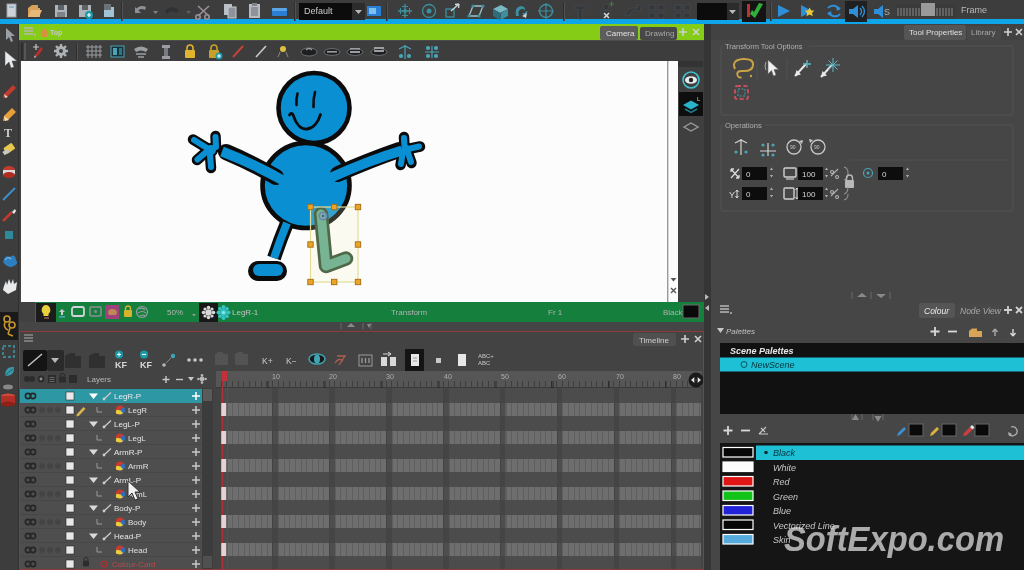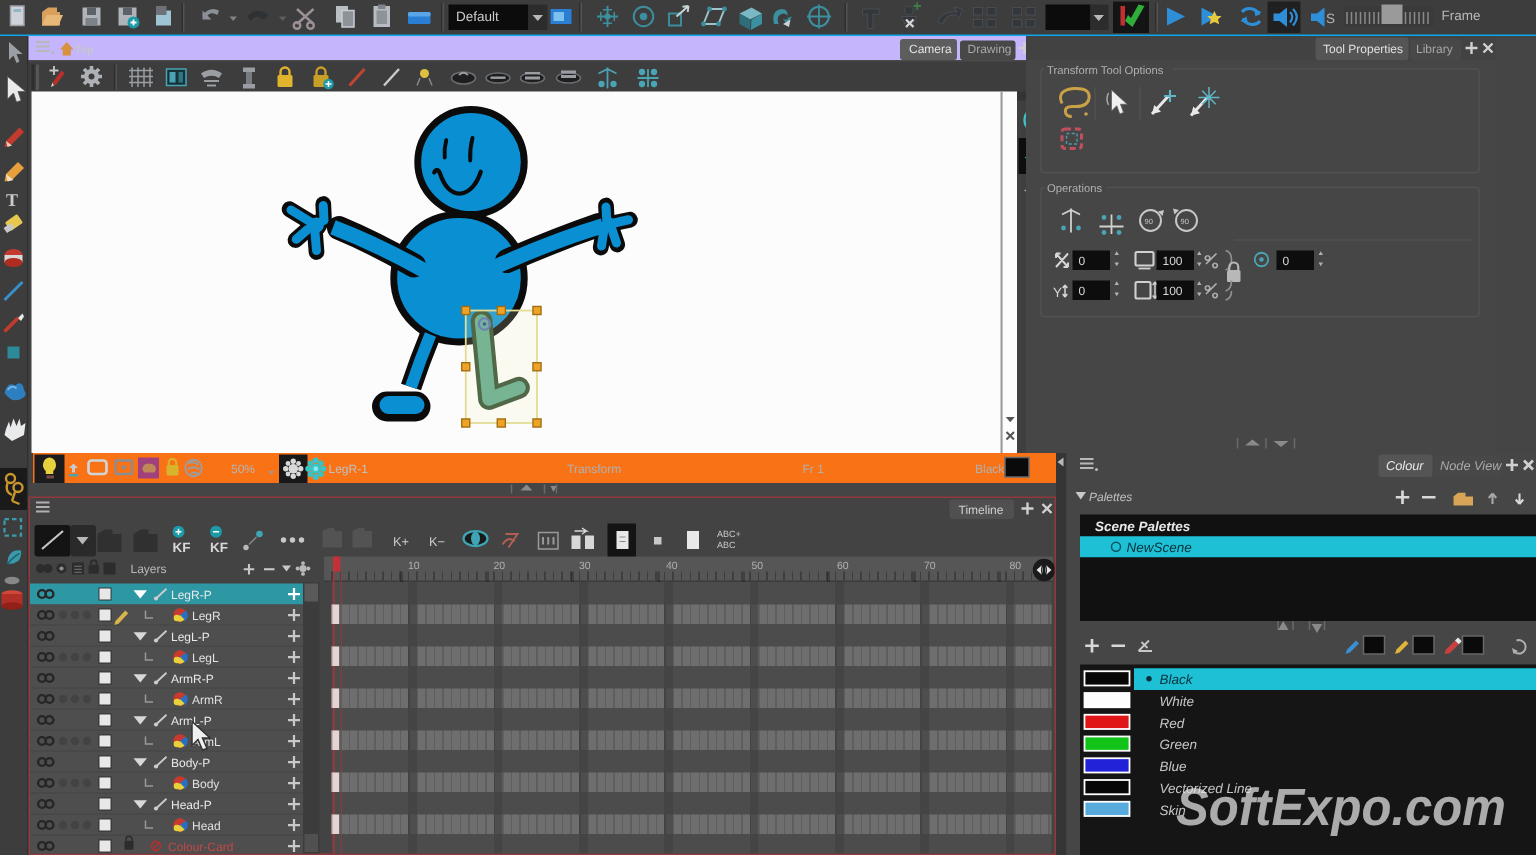--- a/index.html
+++ b/index.html
@@ -7,21 +7,21 @@
 *{box-sizing:border-box;}
 .abs{position:absolute;}
 .tcells{left:201px;width:480px;height:13px;background:
  repeating-linear-gradient(90deg,rgba(0,0,0,0.15) 0 1px,transparent 1px 5.69px),
  linear-gradient(90deg,#e6d2d2 0 5px,rgba(0,0,0,0) 5px),
  repeating-linear-gradient(90deg,#6e6e6e 0 51.2px,#4e4e4e 51.2px 56.9px);}
 </style>
 </head>
 <body>
 
-<div class="abs" id="topbar" style="left:0;top:0;width:1024px;height:24px;background:#3d3d3d;border-bottom:1px solid #0ea5e9;">
+<div class="abs" id="topbar" style="left:0;top:0;width:1024px;height:24px;background:#3d3d3d;border-bottom:5px solid #0ea5e9;">
   <svg width="1024" height="24" style="position:absolute;left:0;top:0;">
 
     <rect x="7" y="4" width="9" height="13" fill="#cdd3d8" stroke="#9aa0a6" stroke-width="1"></rect>
     <rect x="9" y="6" width="5" height="2" fill="#8fb6c8"></rect>
 
     <path d="M28 8 L32 5 L38 5 L38 8 L40 8 L40 17 L28 17 Z" fill="#d9a05c"></path>
     <path d="M28 17 L31 10 L42 10 L39 17 Z" fill="#e8b878"></path>
 
     <rect x="55" y="5" width="12" height="12" fill="#aeb4ba"></rect>
     <rect x="58" y="5" width="6" height="5" fill="#5c6268"></rect>
@@ -205,21 +205,21 @@
     <ellipse cx="8" cy="363" rx="5" ry="2.5" fill="#888"></ellipse>
 
     <ellipse cx="8" cy="372" rx="7" ry="2.5" fill="#d04838"></ellipse>
     <rect x="1" y="372" width="14" height="8" fill="#b03028"></rect>
     <ellipse cx="8" cy="380" rx="7" ry="2.5" fill="#902018"></ellipse>
   </svg>
 </div>
 
 <div class="abs" id="campanel" style="left:19px;top:24px;width:686px;height:306px;background:#414141;">
 
-  <div class="abs" id="camtabs" style="left:0;top:0;width:686px;height:16px;background:#c4b5fd;">
+  <div class="abs" id="camtabs" style="left:0;top:0;width:686px;height:16px;background:#84cc16;">
     <svg width="686" height="16" style="position:absolute;left:0;top:0;">
       <path d="M5 4 h9 M5 7 h9 M5 10 h9" stroke="#b8b8b8" stroke-width="1.3"></path>
       <circle cx="16" cy="11" r="1" fill="#b8b8b8"></circle>
       <path d="M21 9 l4.5 -5 4.5 5 -1.8 0 0 4 -5.4 0 0 -4 Z" fill="#d8913c"></path>
       <text x="31" y="11" font-size="7" fill="#c8c8c8" font-weight="bold" font-family="Liberation Sans">Top</text>
       <rect x="581" y="2" width="38" height="14" rx="2" fill="#5d5d5d"></rect>
       <text x="587" y="11.5" font-size="8" fill="#e2e2e2" font-family="Liberation Sans">Camera</text>
       <rect x="621" y="3" width="37" height="13" rx="2" fill="#484848"></rect>
       <text x="626" y="11.5" font-size="8" fill="#a8a8a8" font-family="Liberation Sans">Drawing</text>
       <path d="M664 4 v8 M660 8 h8" stroke="#d0d0d0" stroke-width="1.6"></path>
@@ -387,21 +387,21 @@
       <ellipse cx="13" cy="19" rx="6" ry="3.8" fill="#e8ecee"></ellipse>
       <circle cx="13" cy="19" r="2.2" fill="#222"></circle>
       <rect x="1" y="31" width="24" height="24" fill="#0e0e0e"></rect>
       <path d="M5 44 l8 -4.5 8 4.5 -8 4.5 Z" fill="#2ab4cc"></path>
       <path d="M7 48 l6 3.5 6 -3.5" stroke="#1d7e8d" stroke-width="1.5" fill="none"></path>
       <text x="19" y="40" font-size="6" fill="#c8c8c8" font-family="Liberation Sans">L</text>
       <path d="M6 66 l7 -4 7 4 -7 4 Z" fill="none" stroke="#9a9a9a" stroke-width="1.4"></path>
     </svg>
   </div>
 
-  <div class="abs" id="camstatus" style="left:3px;top:278px;width:686px;height:20px;background:#f97316;">
+  <div class="abs" id="camstatus" style="left:16px;top:278px;width:686px;height:20px;background:#15803d;">
     <svg width="686" height="20" style="position:absolute;left:0;top:0;">
       <rect x="1" y="1" width="20" height="19" fill="#1c1c1c"></rect>
       <path d="M11 3 a4.5 5 0 0 1 2.5 9 l0 2 -5 0 0 -2 a4.5 5 0 0 1 2.5 -9 Z" fill="#e8cf3c"></path>
       <rect x="9" y="15" width="5" height="2" fill="#7a4848"></rect>
       <path d="M24 10 l3 -3 3 3 -2 0 0 3 -2 0 0 -3 Z" fill="#c8ccd0"></path>
       <rect x="24" y="14" width="6" height="1.6" fill="#4aa4b4"></rect>
       <rect x="37" y="5" width="12" height="9" rx="2" fill="none" stroke="#d0d4d8" stroke-width="1.8"></rect>
       <rect x="55" y="5" width="11" height="9" rx="1" fill="none" stroke="#8a8e92" stroke-width="1.6"></rect>
       <circle cx="60.5" cy="9.5" r="1.5" fill="#8a8e92"></circle>
       <rect x="70" y="3" width="14" height="14" fill="#a0407c"></rect>
@@ -774,21 +774,21 @@
   </svg>
 </div>
 
 <div class="abs" style="left:704px;top:24px;width:7px;height:546px;background:#353535;">
   <svg width="7" height="546" style="position:absolute;left:0;top:0;">
     <path d="M1 270 l4 3 -4 3 Z" fill="#b8b8b8"></path>
     <path d="M5 281 l-4 3 4 3 Z" fill="#b8b8b8"></path>
   </svg>
 </div>
 
-<div class="abs" id="toolprops" style="left:684px;top:24px;width:313px;height:278px;background:#464646;">
+<div class="abs" id="toolprops" style="left:711px;top:24px;width:313px;height:278px;background:#464646;">
   <svg width="313" height="278" style="position:absolute;left:0;top:0;">
 
     <rect x="0" y="0" width="313" height="16" fill="#424242"></rect>
     <rect x="193" y="1" width="62" height="15" rx="2" fill="#555555"></rect>
     <text x="198" y="11" font-size="8" fill="#e0e0e0" font-family="Liberation Sans">Tool Properties</text>
     <rect x="256" y="2" width="34" height="14" rx="2" fill="#484848"></rect>
     <text x="260" y="11" font-size="8" fill="#a8a8a8" font-family="Liberation Sans">Library</text>
     <path d="M297 4 v8 M293 8 h8" stroke="#d0d0d0" stroke-width="1.6"></path>
     <path d="M305 5 l6 6 M311 5 l-6 6" stroke="#d0d0d0" stroke-width="1.6"></path>
 

